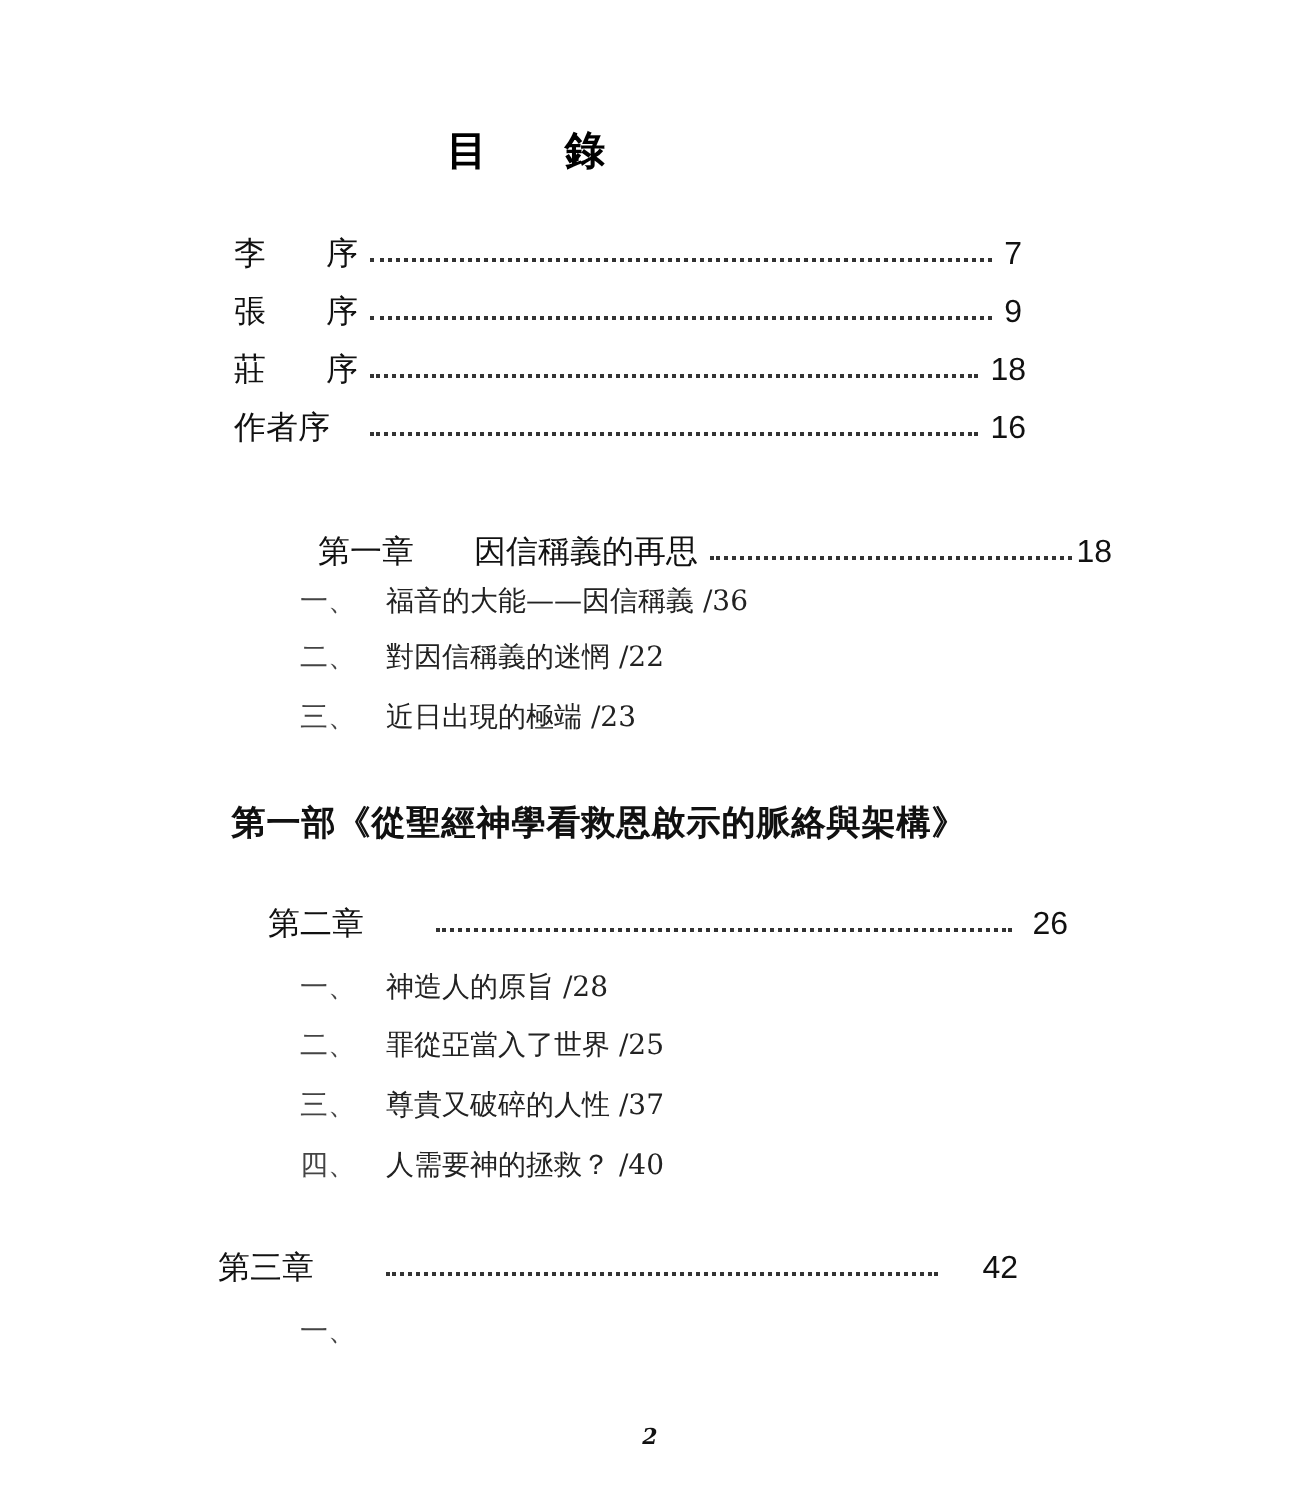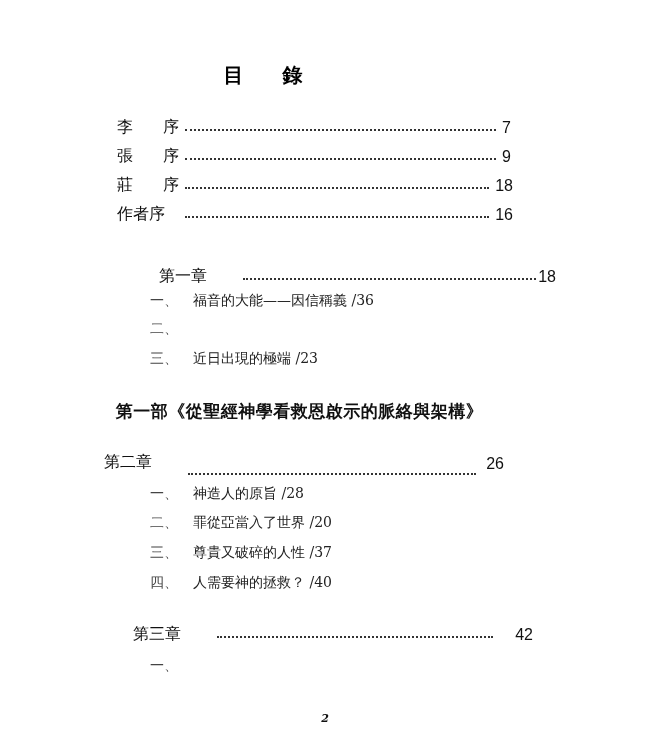--- a/index.html
+++ b/index.html
@@ -126,60 +126,62 @@
 <div class="row preface" style="top:204px; left:117px; width:396px;">
   <span class="label three">
     <span>作者序</span>
   </span>
   <span class="leader"></span>
   <span class="page">16</span>
 </div>
 
 <div class="row chapter" style="top:266px; left:117px; width:397px;margin-left:42px;">
   <span class="num">第一章</span>
+  <span class="ttl">因信稱義的再思</span>
   <span class="leader" style="margin-right:2px;"></span>
   <span class="page">18</span>
 </div>
 <div class="row section" style="top:292px; left:150px;">
   <span class="idx">一、</span>
   <span>福音的大能——因信稱義 /36</span>
 </div>
 <div class="row section" style="top:320px; left:150px;">
   <span class="idx">二、</span>
+  <span>對因信稱義的迷惘 /22</span>
 </div>
 <div class="row section" style="top:350px; left:150px;">
   <span class="idx">三、</span>
   <span>近日出現的極端 /23</span>
 </div>
 
 <div class="part">第一部《從聖經神學看救恩啟示的脈絡與架構》</div>
 
-<div class="row chapter" style="top:452px; left:104px; width:400px;align-items:flex-end;">
+<div class="row chapter" style="top:452px; left:134px; width:400px;">
   <span class="num">第二章</span>
   <span class="leader" style="margin-right:10px;"></span>
   <span class="page">26</span>
 </div>
 <div class="row section" style="top:485px; left:150px;">
   <span class="idx">一、</span>
   <span>神造人的原旨 /28</span>
 </div>
 <div class="row section" style="top:514px; left:150px;">
   <span class="idx">二、</span>
-  <span>罪從亞當入了世界 /20</span>
+  <span>罪從亞當入了世界 /25</span>
 </div>
 <div class="row section" style="top:544px; left:150px;">
   <span class="idx">三、</span>
   <span>尊貴又破碎的人性 /37</span>
 </div>
 <div class="row section" style="top:574px; left:150px;">
   <span class="idx">四、</span>
   <span>人需要神的拯救？ /40</span>
 </div>
 
-<div class="row chapter" style="top:624px; left:133px; width:400px;">
+<div class="row chapter" style="top:624px; left:109px; width:400px;">
   <span class="num">第三章</span>
   <span class="leader" style="margin-right:22px;"></span>
   <span class="page">42</span>
 </div>
 <div class="row section" style="top:657px; left:150px;">
   <span class="idx">一、</span>
 </div>
 
 <div class="footer">2</div>
 

